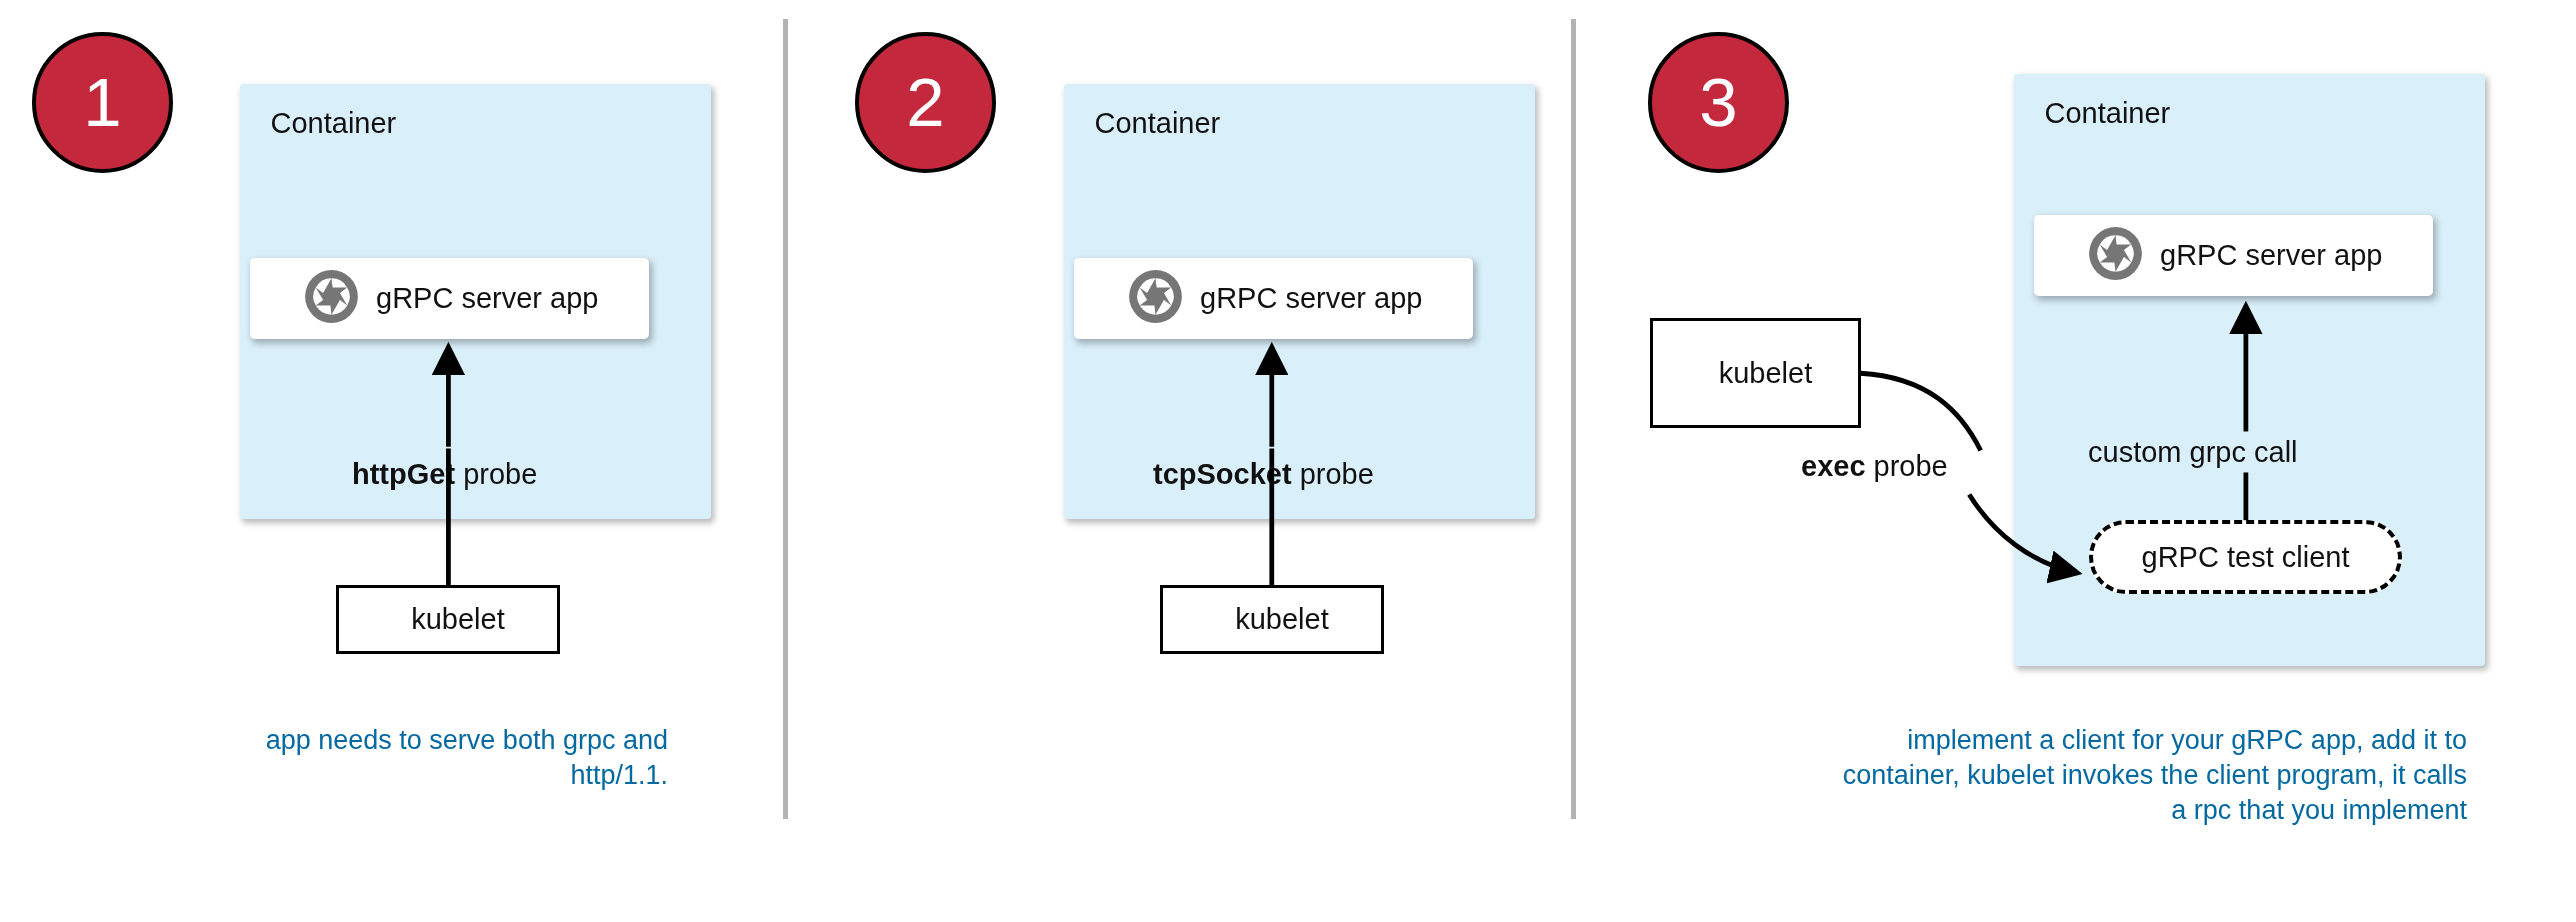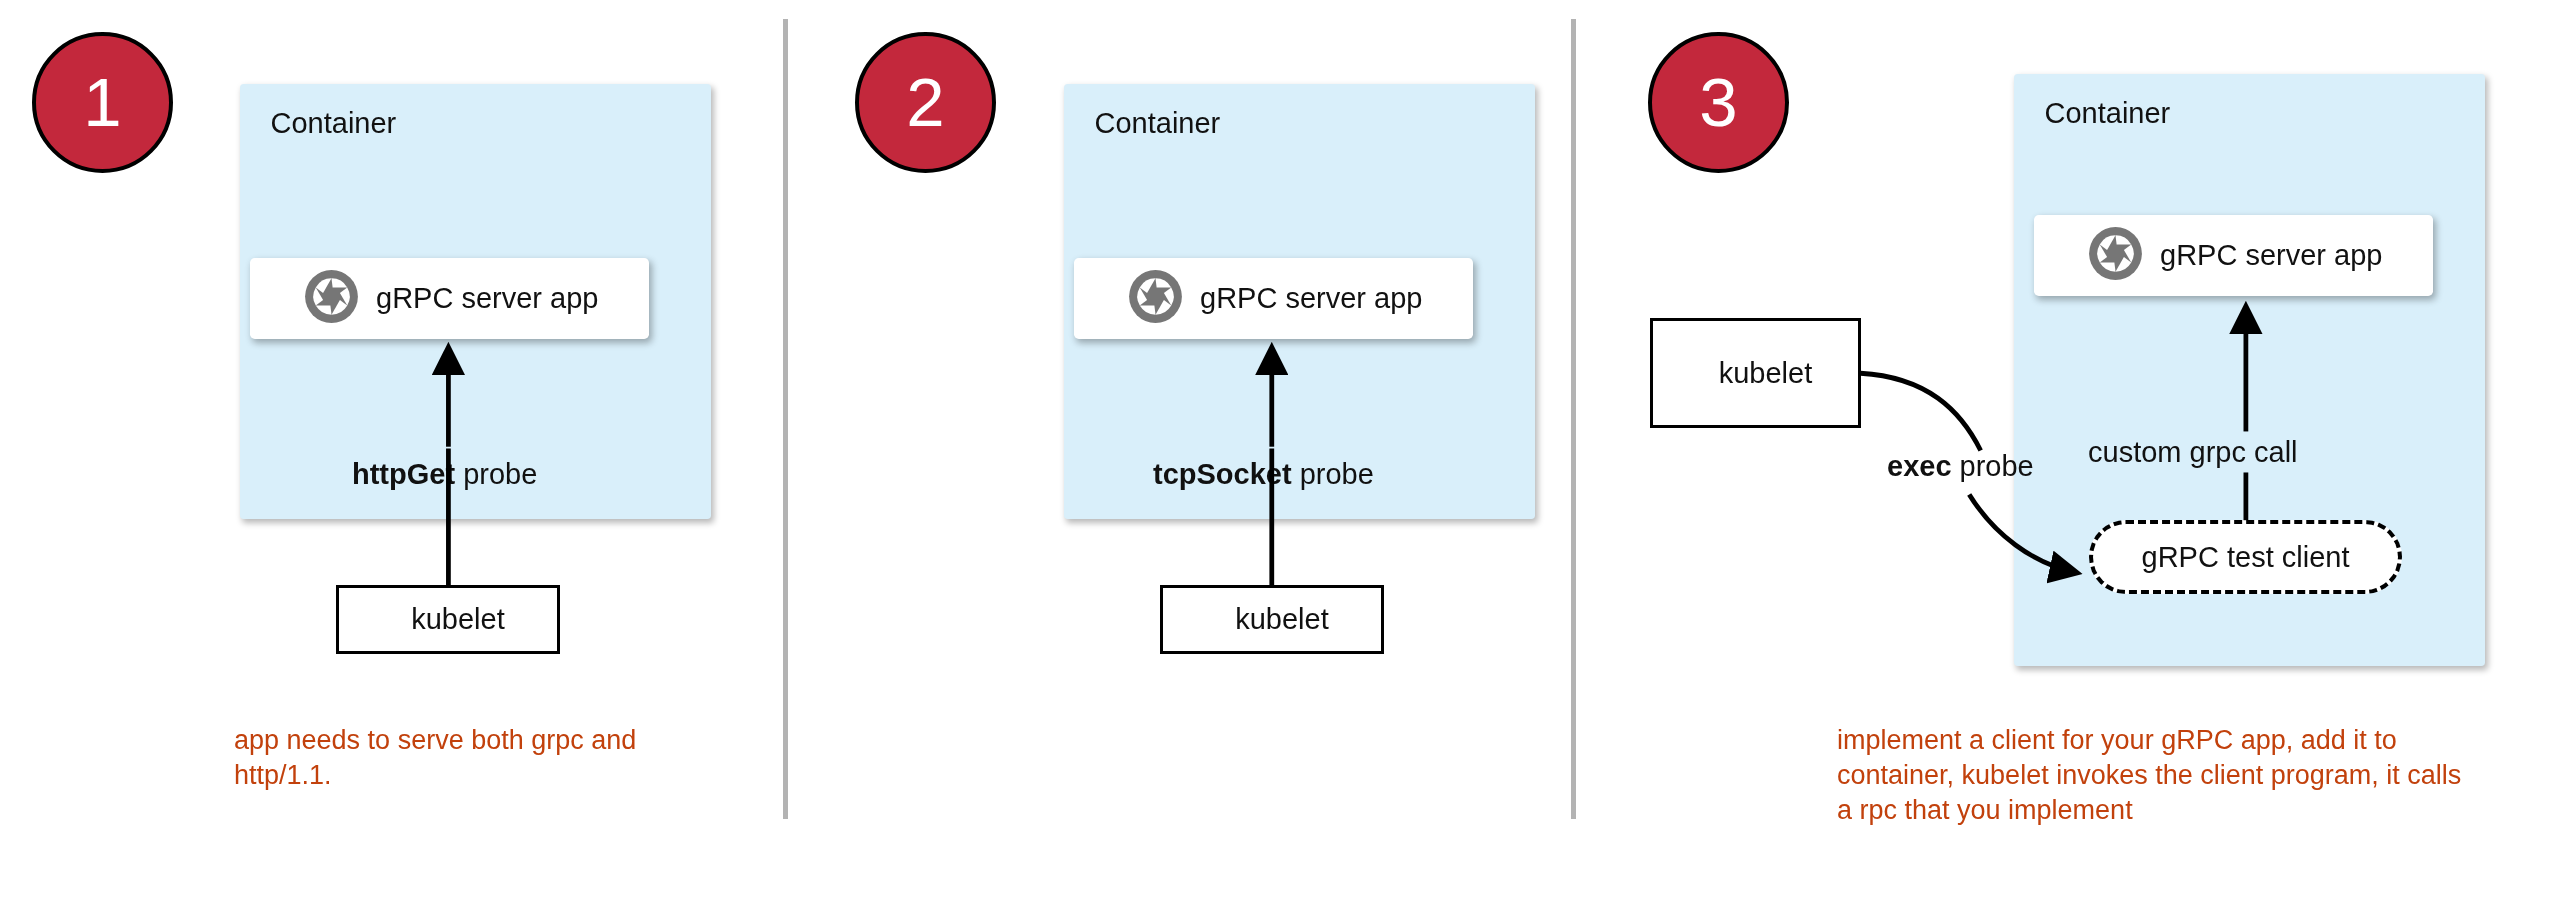--- a/index.html
+++ b/index.html
@@ -81,22 +81,22 @@
     font-size:29px;color:#111111;
     white-space:nowrap;
     background:transparent;
     line-height:1;
   }
   .edge-label b{font-weight:bold;}
 
   
   .caption{
     position:absolute;
-    font-size:27px;color:#c2410c;
-    text-align:left;
+    font-size:27px;color:#0369a1;
+    text-align:right;
     line-height:1.30;
   }
 
   svg.overlay{position:absolute;left:0;top:0;width:2576px;height:923px;pointer-events:none;}
 </style>
 </head>
 <body>
 
 <div class="stage">
 
@@ -194,21 +194,21 @@
         </g>
       </svg>
     </span>
     <span class="app-label">gRPC server app</span>
   </div>
 
   <div class="node-box" style="left:1650px;top:318px;width:211px;height:110px;">
     <span>kubelet</span>
   </div>
 
-  <div class="edge-label" style="left:1887px;top:452px;">
+  <div class="edge-label" style="left:1801px;top:452px;">
     <b>exec</b><span> probe</span>
   </div>
 
   <div class="edge-label" style="left:2088px;top:438px;text-align:center;">
     <span>custom grpc call</span>
   </div>
 
   <div class="dashed-node" style="left:2089px;top:520px;width:313px;height:74px;">
     <span>gRPC test client</span>
   </div>

